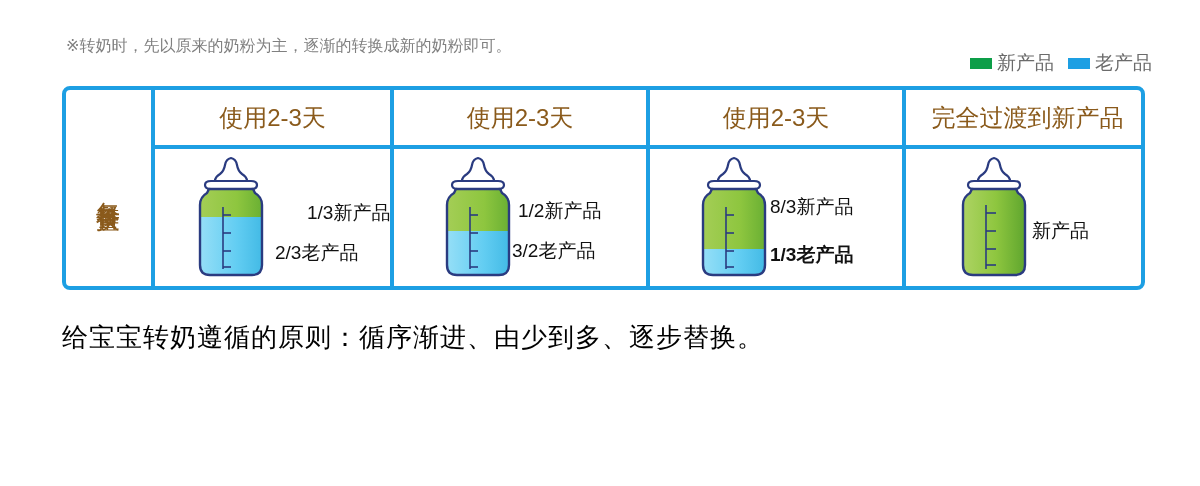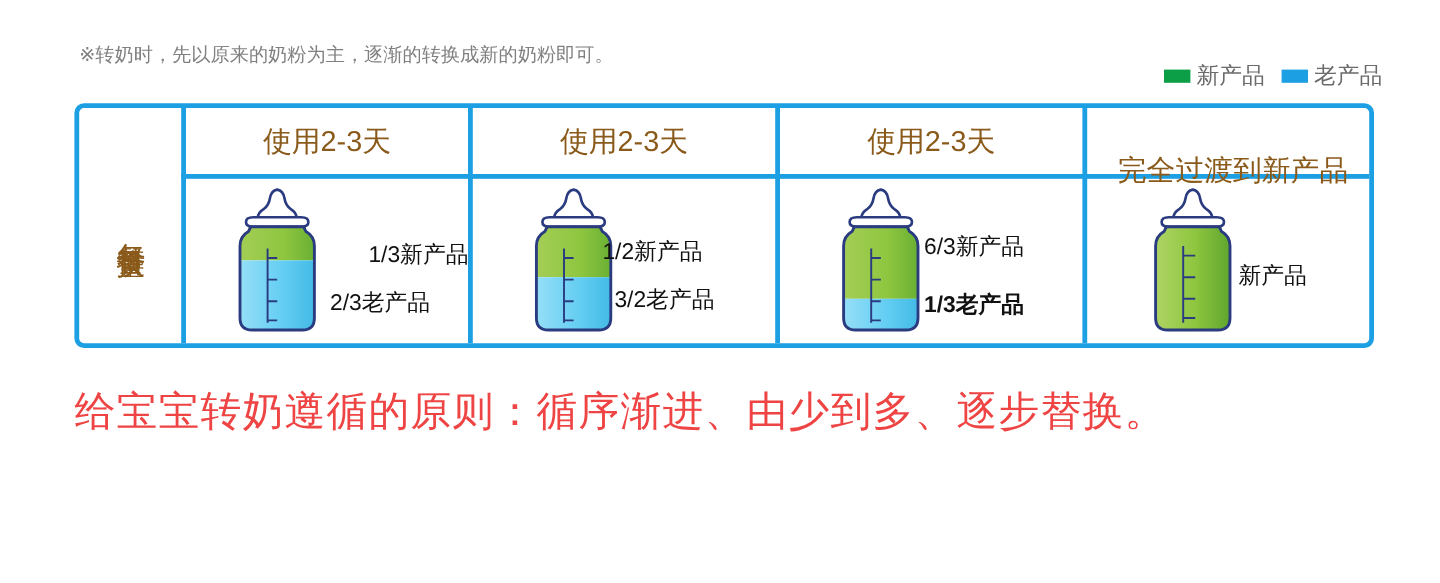--- a/index.html
+++ b/index.html
@@ -114,21 +114,21 @@
     display: flex;
     align-items: center;
     justify-content: center;
     font-size: 24px;
     color: #8a5a1b;
     white-space: nowrap;
   }
   .hc1 { left: 89px;  width: 235px; }
   .hc2 { left: 328px; width: 252px; }
   .hc3 { left: 584px; width: 252px; }
-  .hc4 { left: 840px; width: 243px; margin-top: 24px; }
+  .hc4 { left: 840px; width: 243px; }
 
   
   .body-cell {
     position: absolute;
     top: 59px;
     height: 141px;
   }
   .bc1 { left: 89px;  width: 235px; }
   .bc2 { left: 328px; width: 252px; }
   .bc3 { left: 584px; width: 252px; }
@@ -157,35 +157,35 @@
     position: absolute;
     font-size: 19px;
     color: #111111;
     white-space: nowrap;
     line-height: 1;
   }
 
   .bc1 .lbl-top { left: 112px; top: 54px; margin-left: 40px; }
   .bc1 .lbl-bot { left: 120px; top: 94px; }
 
-  .bc2 .lbl-top { left: 108px; top: 52px; }
+  .bc2 .lbl-top { left: 124px; top: 52px; }
   .bc2 .lbl-bot { left: 118px; top: 92px; }
 
   .bc3 .lbl-top { left: 120px; top: 48px; }
   .bc3 .lbl-bot { left: 120px; top: 96px; font-weight: bold; }
 
   .bc4 .lbl-only { left: 126px; top: 72px; }
 
   
   .caption {
     position: absolute;
     left: 62px;
     top: 320px;
-    font-size: 34px;
-    color: #ef4444;
+    font-size: 26px;
+    color: #000000;
     letter-spacing: 1px;
     white-space: nowrap;
     font-family: Liberation Serif, serif;
   }
 </style>
 </head>
 <body>
 
 <div class="top-note">※转奶时，先以原来的奶粉为主，逐渐的转换成新的奶粉即可。</div>
 
@@ -314,21 +314,21 @@
         <path d="M48 5 Q43 6 42 12 Q41 18 37 21 Q32 24 32 28 L64 28 Q64 24 59 21 Q55 18 54 12 Q53 6 48 5 Z" fill="#ffffff" stroke="#2a3b80" stroke-width="2.2" stroke-linejoin="round"></path>
         <path d="M28 28 L68 28 Q74 28 74 32 Q74 36 68 36 L28 36 Q22 36 22 32 Q22 28 28 28 Z" fill="#ffffff" stroke="#2a3b80" stroke-width="2.2"></path>
         <path d="M26 36 L70 36 L72 40 Q79 44 79 52 L79 112 Q79 122 69 122 L27 122 Q17 122 17 112 L17 52 Q17 44 24 40 Z" fill="none" stroke="#2a3b80" stroke-width="2.4" stroke-linejoin="round"></path>
         <line x1="40" y1="54" x2="40" y2="116" stroke="#2a3b80" stroke-width="1.6"></line>
         <line x1="40" y1="62" x2="48" y2="62" stroke="#2a3b80" stroke-width="1.6"></line>
         <line x1="40" y1="80" x2="48" y2="80" stroke="#2a3b80" stroke-width="1.6"></line>
         <line x1="40" y1="98" x2="48" y2="98" stroke="#2a3b80" stroke-width="1.6"></line>
         <line x1="40" y1="114" x2="48" y2="114" stroke="#2a3b80" stroke-width="1.6"></line>
       </svg>
     </div>
-    <span class="fill-label lbl-top">6/3新产品</span>
+    <span class="fill-label lbl-top">8/3新产品</span>
     <span class="fill-label lbl-bot">1/3老产品</span>
   </div>
 
   <div class="body-cell bc4">
     <div class="bottle-wrap">
       <svg class="bottle-svg" viewBox="0 0 96 130">
         <defs>
           <linearGradient id="g4n" x1="0" y1="0" x2="1" y2="0">
             <stop offset="0%" stop-color="#b4d66b"></stop>
               <stop offset="50%" stop-color="#8ec63f"></stop>

